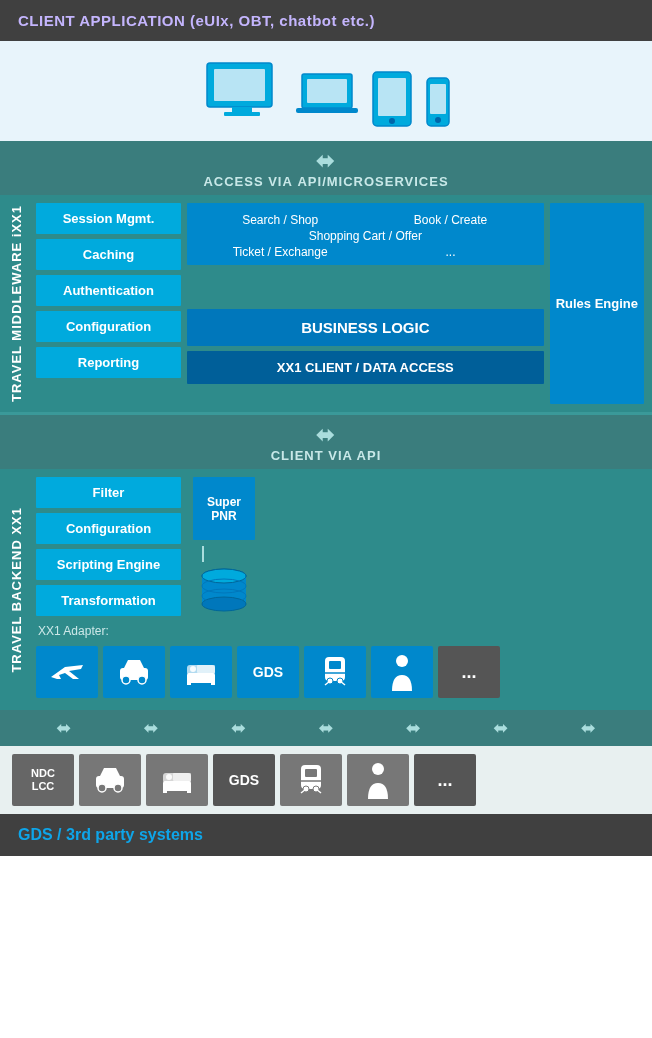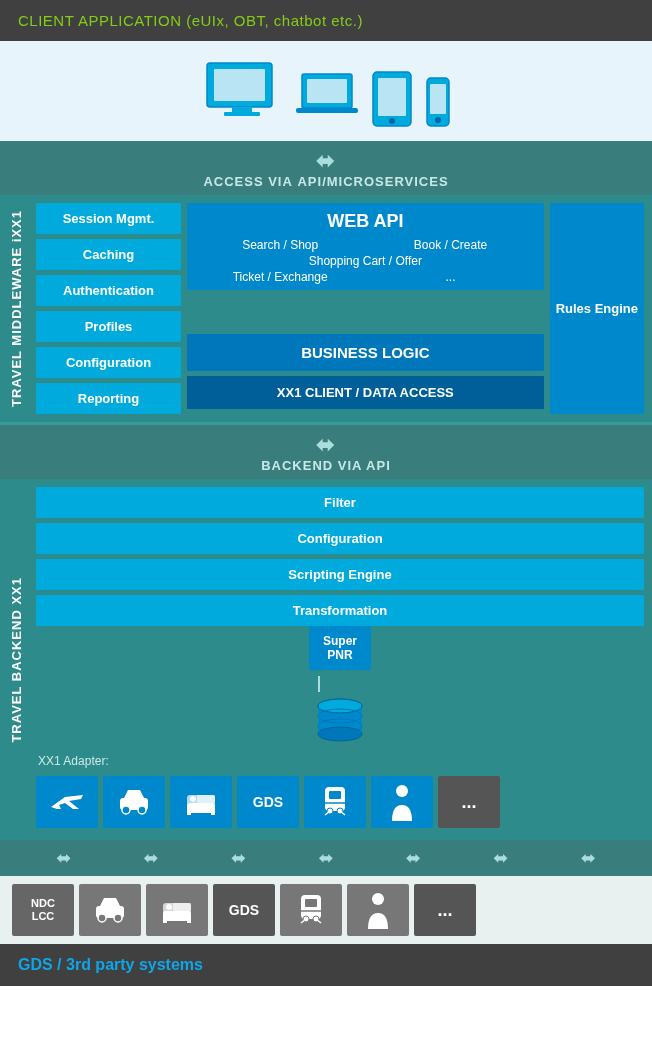--- a/index.html
+++ b/index.html
@@ -14,23 +14,23 @@
     
     .client-app-header {
       background: #404040;
       color: #fff;
       font-size: 18px;
       font-weight: bold;
       padding: 10px 18px;
       letter-spacing: 0.5px;
     }
     .client-app-header span {
-      font-weight: normal;
+      font-weight: bold;
       font-size: 15px;
-      color: #84cc16;
+      color: #c4b5fd;
     }
 
     
     .device-area {
       background: #e8f4fb;
       display: flex;
       justify-content: center;
       align-items: center;
       padding: 14px 0 10px 0;
       height: 100px;
@@ -196,22 +196,22 @@
       flex: 1;
       padding: 8px 8px 8px 4px;
       background: #2e8b8b;
       display: flex;
       flex-direction: column;
       gap: 6px;
     }
 
     .backend-top-row {
       display: flex;
-      flex-direction: column;
-      gap: 0;
+      flex-direction: row;
+      gap: 12px;
     }
 
     .backend-left-col {
       display: flex;
       flex-direction: column;
       gap: 5px;
       min-width: 145px;
     }
 
     .backend-middle-col {
@@ -455,49 +455,47 @@
 <div class="section-wrapper" style="background:#2e8b8b; border-bottom: 3px solid #3a9999;">
   <div class="vertical-label-container">
     <div class="vertical-label">TRAVEL MIDDLEWARE iXX1</div>
   </div>
   <div class="section-content">
 
     <div class="left-col">
       <div class="box-item">Session Mgmt.</div>
       <div class="box-item">Caching</div>
       <div class="box-item">Authentication</div>
-      <div class="box-item">Profiles</div>
       <div class="box-item">Configuration</div>
       <div class="box-item">Reporting</div>
     </div>
 
     <div class="middle-col">
       <div class="web-api-box">
-        <div class="title">WEB API</div>
         <div class="links-grid">
           <span>Search / Shop</span>
           <span>Book / Create</span>
           <span style="grid-column: span 2; text-align:center;">Shopping  Cart / Offer</span>
           <span>Ticket / Exchange</span>
           <span>...</span>
         </div>
       </div>
       <div class="business-logic-box">BUSINESS LOGIC</div>
       <div class="data-access-box">XX1 CLIENT / DATA ACCESS</div>
     </div>
 
     <div class="right-col">
       <div class="rules-engine-box">Rules Engine</div>
     </div>
   </div>
 </div>
 
 <div class="access-banner2">
   <div class="plug-sym">⬌</div>
-  <div>BACKEND VIA API</div>
+  <div>CLIENT VIA API</div>
 </div>
 
 <div class="section-wrapper" style="background:#2e8b8b;">
   <div class="vertical-label-container">
     <div class="vertical-label">TRAVEL BACKEND XX1</div>
   </div>
   <div class="backend-section-content">
     <div class="backend-top-row">
 
       <div class="backend-left-col">

